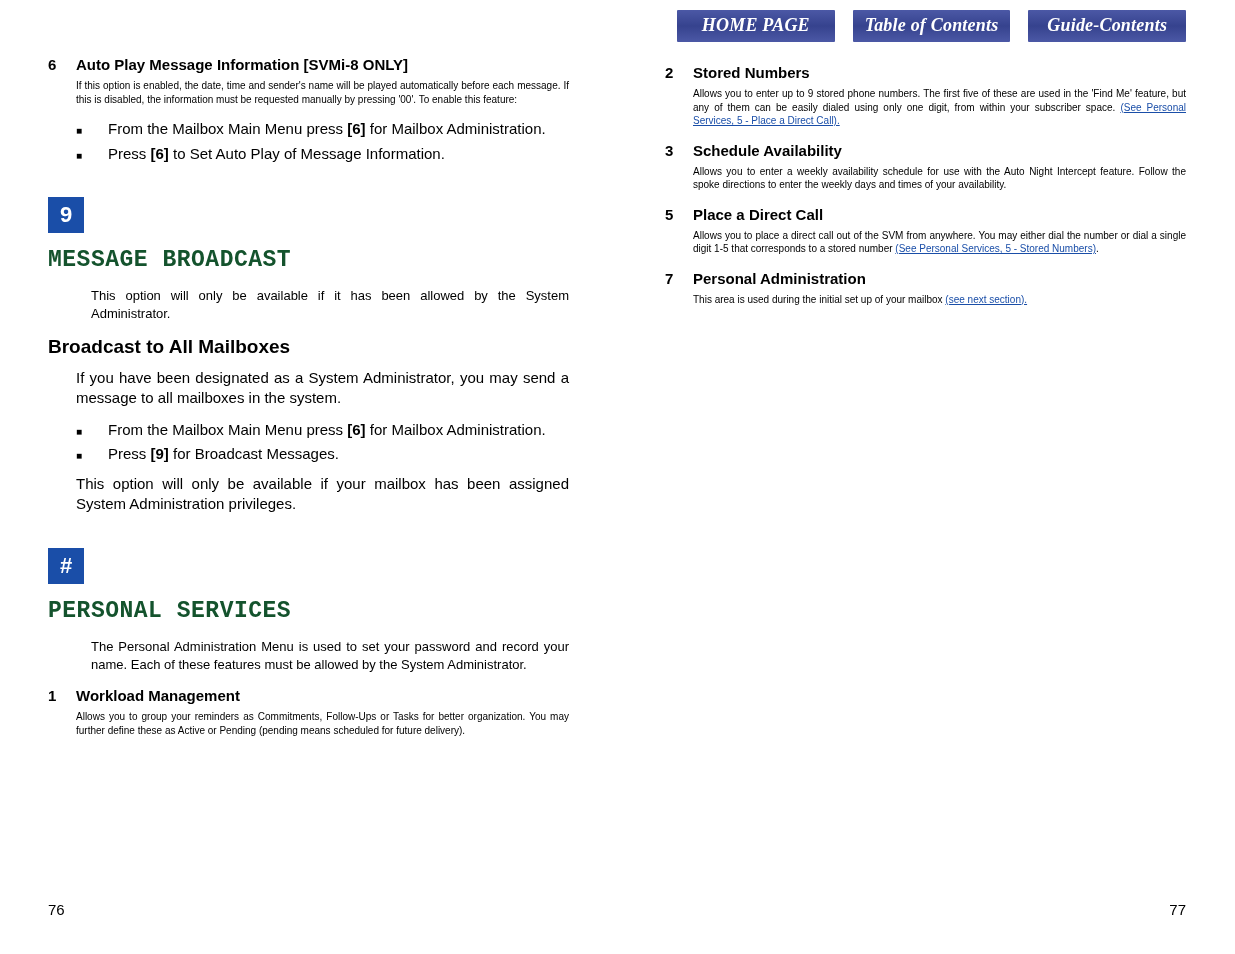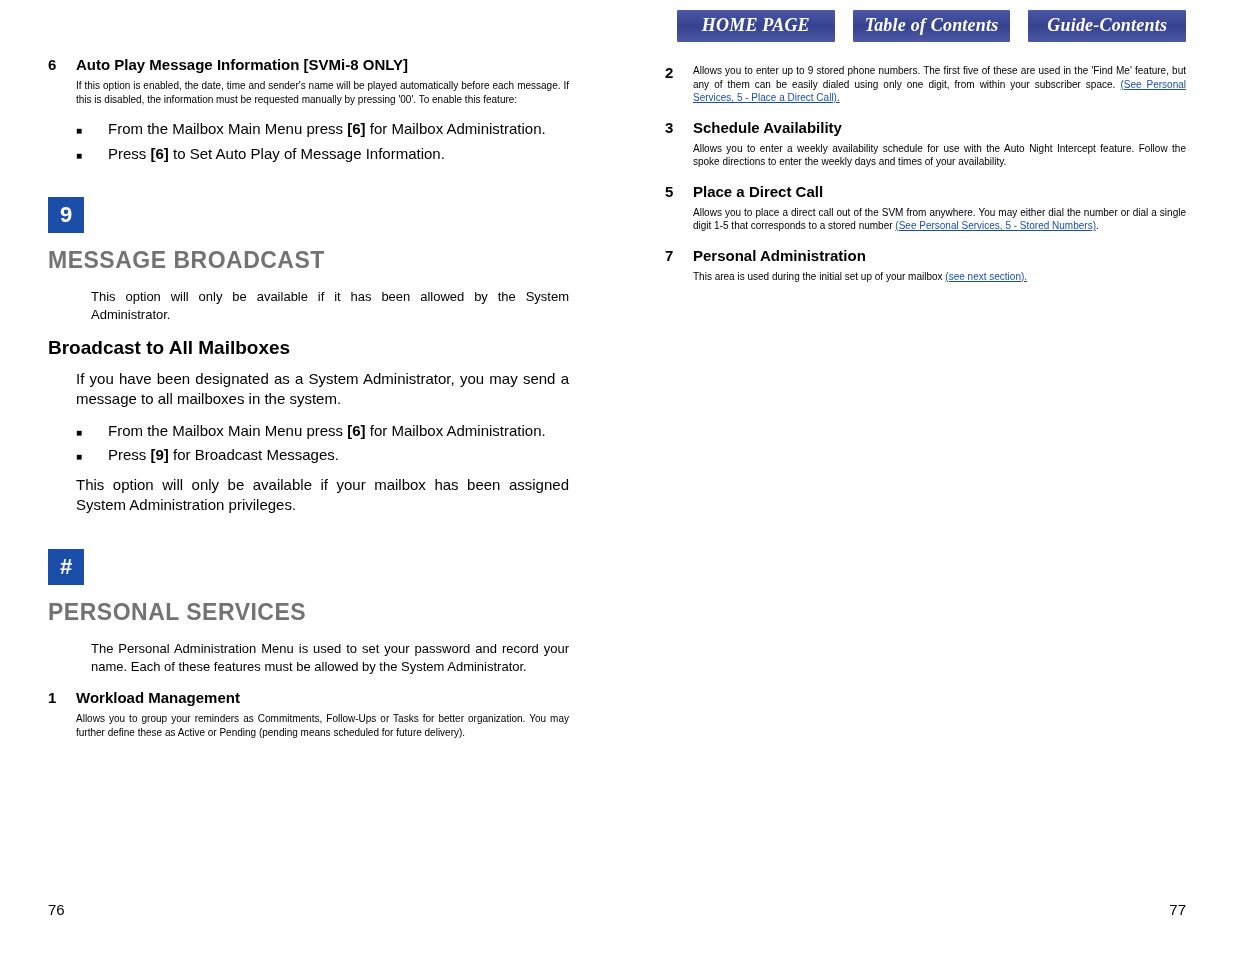--- a/index.html
+++ b/index.html
@@ -95,25 +95,26 @@
     font-weight: bold;
     font-size: 22px;
     width: 36px;
     height: 36px;
     line-height: 36px;
     text-align: center;
     margin-top: 24px;
     margin-bottom: 14px;
   }
   h2.section {
-    color: #737373;
+    color: #14532d;
     font-size: 23px;
     font-weight: bold;
     letter-spacing: 0.5px;
     margin-bottom: 14px;
+    font-family: Liberation Mono, monospace;
   }
   p.body {
     font-size: 13px;
     line-height: 1.35;
     text-align: justify;
     margin-bottom: 14px;
     margin-left: 43px;
   }
   .sub-bold {
     font-weight: bold;
@@ -196,20 +197,21 @@
 
   <div class="nav-buttons">
     <button class="nav-btn">HOME PAGE</button>
     <button class="nav-btn">Table of Contents</button>
     <button class="nav-btn">Guide-Contents</button>
   </div>
 
   <div class="numbered-item" style="margin-top:6px;">
     <div class="num">2</div>
     <div class="content">
+      <div class="item-title">Stored Numbers</div>
       <div class="item-body"><span>Allows you to enter up to 9 stored phone numbers. The first five of these are used in the 'Find Me' feature, but any of them can be easily dialed using only one digit, from within your subscriber space. </span><a class="link">(See Personal Services, 5 - Place a Direct Call).</a></div>
     </div>
   </div>
 
   <div class="numbered-item" style="margin-top:14px;">
     <div class="num">3</div>
     <div class="content">
       <div class="item-title">Schedule Availability</div>
       <div class="item-body">Allows you to enter a weekly availability schedule for use with the Auto Night Intercept feature. Follow the spoke directions to enter the weekly days and times of your availability.</div>
     </div>

